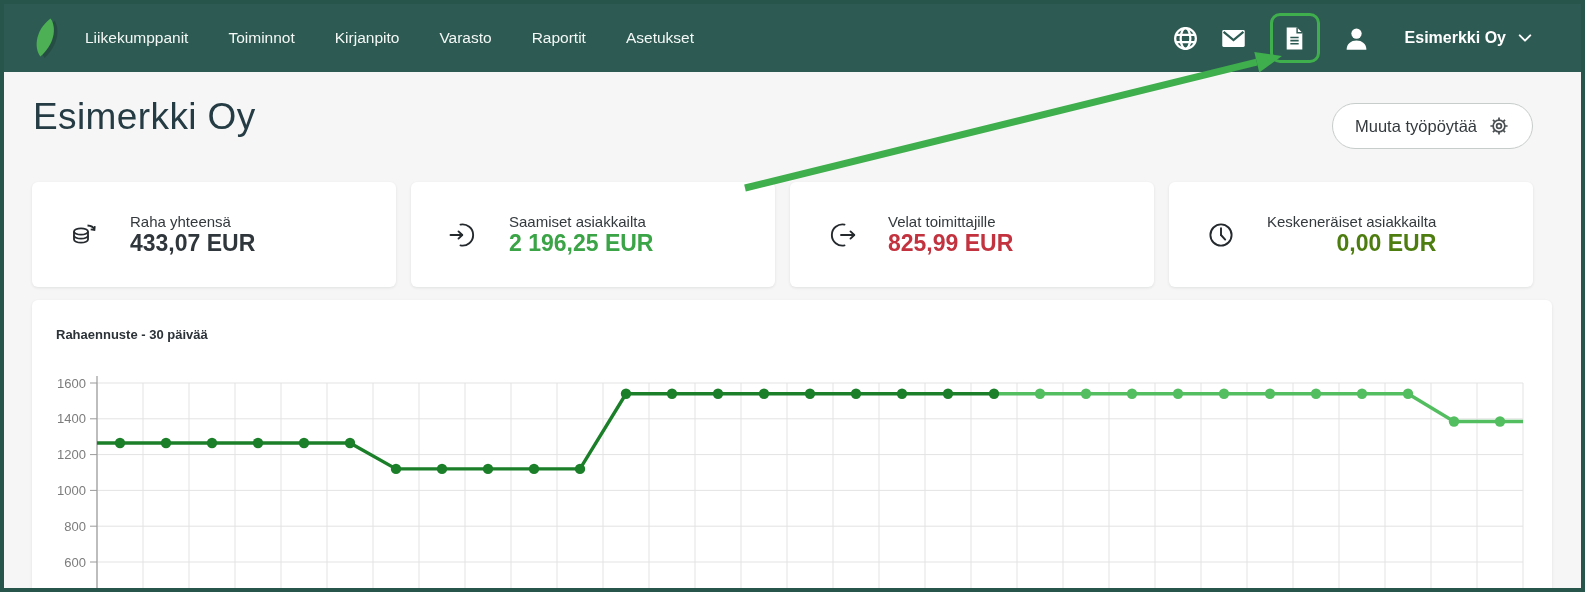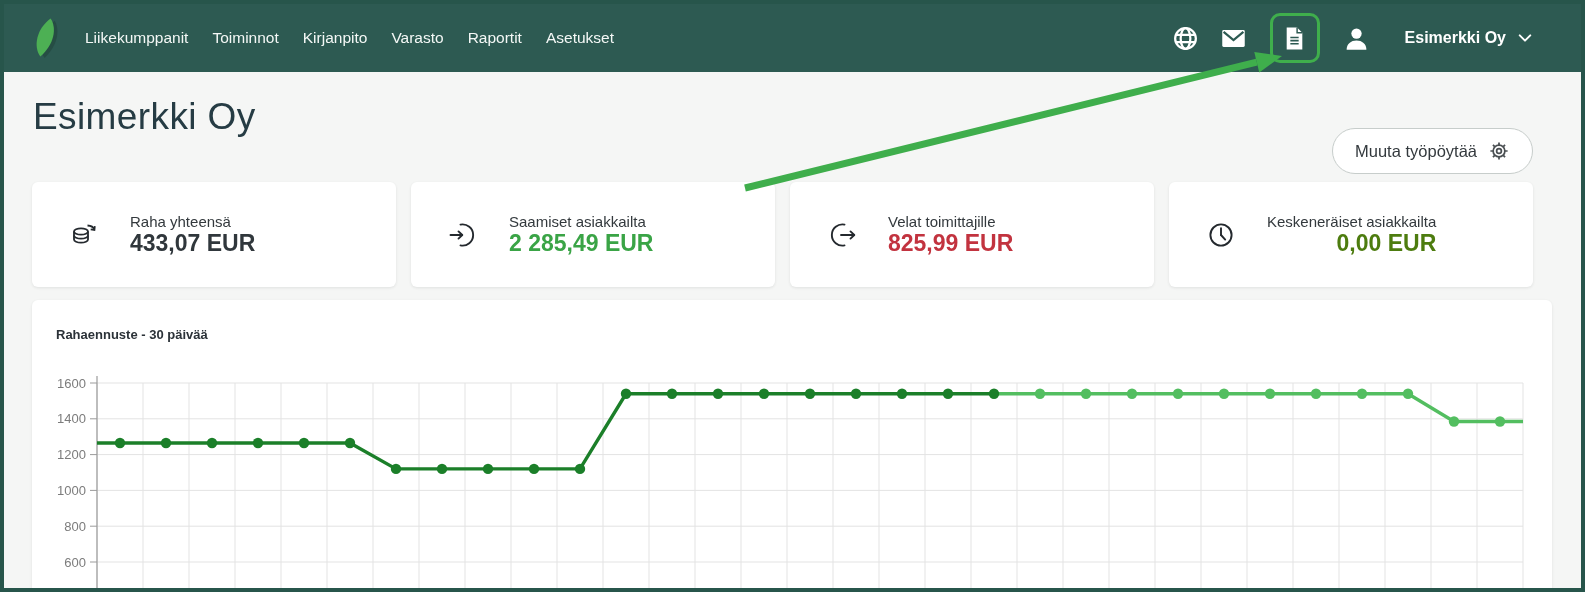--- a/index.html
+++ b/index.html
@@ -5,35 +5,35 @@
   html,body{margin:0;padding:0;width:1585px;height:592px;overflow:hidden;}
   .screen{
     position:relative;width:1585px;height:592px;box-sizing:border-box;
     border:4px solid #27554b;background:#f5f6f5;overflow:hidden;
     font-family:"Liberation Sans","DejaVu Sans",sans-serif;color:#30373c;
   }
   
   .navbar{position:absolute;top:0;left:0;right:0;height:68px;background:#2d5a52;
     display:flex;align-items:center;padding:0 47px 0 28px;box-sizing:border-box;}
   .logo{width:26px;height:42px;flex:0 0 auto;cursor:pointer;}
-  .menu{display:flex;gap:24px;margin-left:27px;}
+  .menu{display:flex;gap:40px;margin-left:27px;}
   .menu a{color:#f4f8f6;font-size:15.5px;text-decoration:none;cursor:pointer;white-space:nowrap;}
   .nav-right{margin-left:auto;display:flex;align-items:center;gap:21px;}
   .nav-icon{width:27px;height:27px;display:block;cursor:pointer;}
   .highlight-box{width:50px;height:50px;border:3px solid #3fae4c;border-radius:10px;
     display:flex;align-items:center;justify-content:center;box-sizing:border-box;margin:0 2px;}
   .company{display:flex;align-items:center;gap:10px;margin-left:14px;cursor:pointer;}
   .company span{color:#ffffff;font-size:16px;font-weight:bold;white-space:nowrap;}
   
   .page-title{position:absolute;left:29px;top:92px;margin:0;font-size:37px;font-weight:500;
     color:#263c44;letter-spacing:.4px;}
   .desk-btn{position:absolute;right:48px;top:99px;height:46px;padding:0 22px;
     display:flex;align-items:center;gap:11px;background:#ffffff;border:1px solid #c7cdcb;
     border-radius:23px;font-size:16.5px;color:#33393d;cursor:pointer;
-    font-family:inherit;margin-top:25px;}
+    font-family:inherit;}
   
   .cards{position:absolute;top:178px;left:28px;width:1501px;display:flex;gap:15px;}
   .card{flex:1;height:105px;background:#ffffff;border-radius:6px;
     box-shadow:0 1px 3px rgba(40,50,48,.10);display:flex;align-items:center;
     padding-left:36px;gap:30px;box-sizing:border-box;cursor:pointer;}
   .card .kicon{width:32px;height:32px;flex:0 0 auto;}
   .card .klabel{font-size:15px;color:#33393d;}
   .card .kvalue{font-size:23px;font-weight:bold;color:#30373c;}
   
   .chart-card{position:absolute;top:296px;left:28px;width:1520px;height:310px;
@@ -127,21 +127,21 @@
     <div class="card">
       <svg class="kicon" viewBox="0 0 32 32">
         <g fill="none" stroke="#24292e" stroke-width="1.9" stroke-linecap="round" stroke-linejoin="round">
           <path d="M13.5 5.6 a10.6 10.6 0 1 1 0 20.8"></path>
           <path d="M3.5 16 H15"></path>
           <path d="M11.5 12.4 L15.3 16 L11.5 19.6"></path>
         </g>
       </svg>
       <div>
         <div class="klabel">Saamiset asiakkailta</div>
-        <div class="kvalue" style="color: rgb(58, 164, 70);">2 285,49 EUR</div>
+        <div class="kvalue" style="color: rgb(58, 164, 70);">2 196,25 EUR</div>
       </div>
     </div>
 
     <div class="card">
       <svg class="kicon" viewBox="0 0 32 32">
         <g fill="none" stroke="#24292e" stroke-width="1.9" stroke-linecap="round" stroke-linejoin="round">
           <path d="M18.5 5.6 a10.6 10.6 0 1 0 0 20.8"></path>
           <path d="M15 16 H28"></path>
           <path d="M24.5 12.4 L28.3 16 L24.5 19.6"></path>
         </g>

